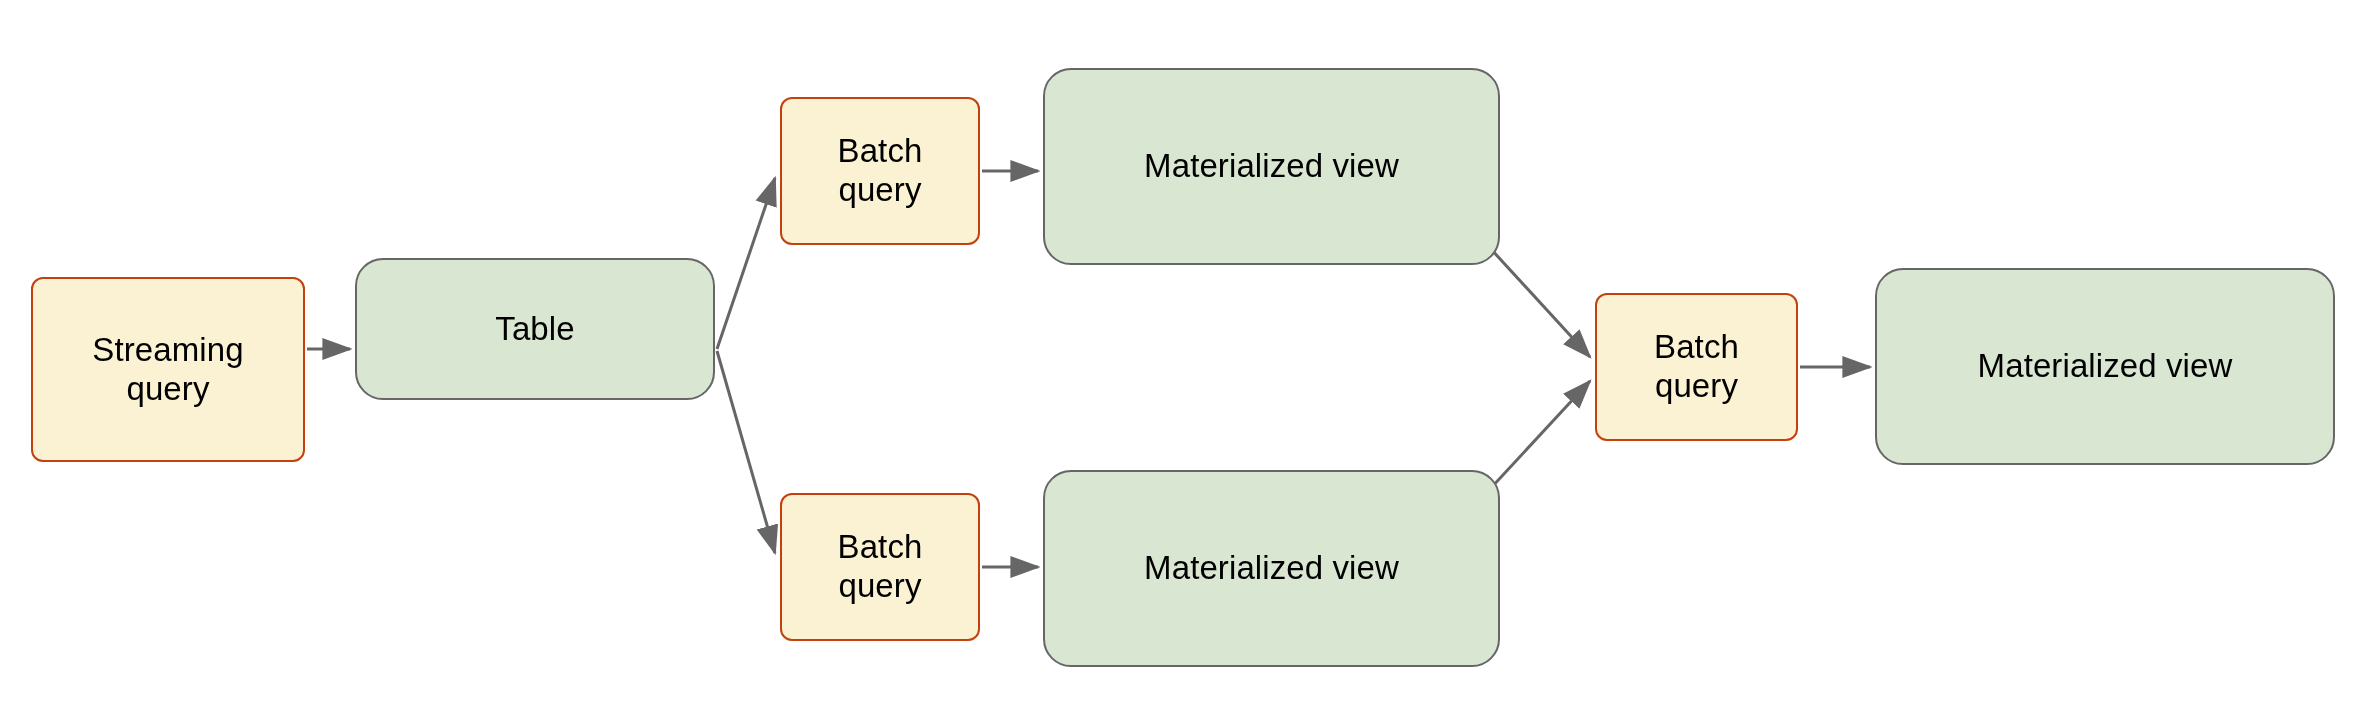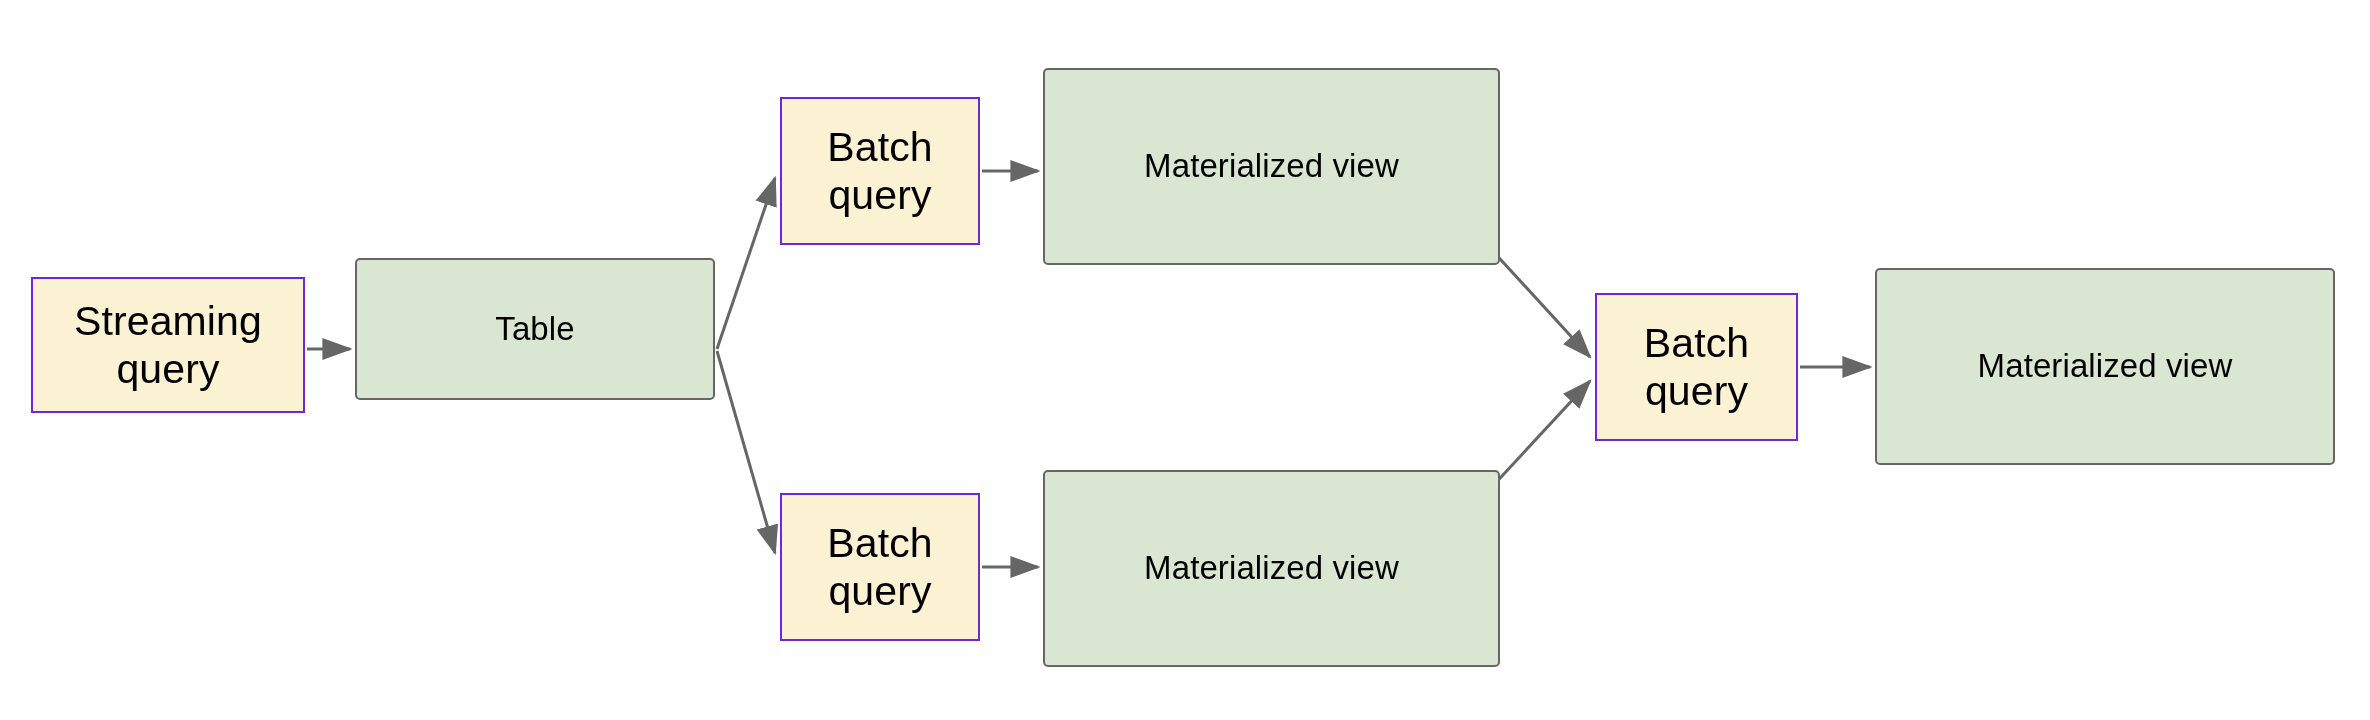--- a/index.html
+++ b/index.html
@@ -34,28 +34,28 @@
     align-items: center;
     justify-content: center;
     text-align: center;
     line-height: 1.18;
     color: #000000;
     white-space: pre-line;
     letter-spacing: 0.1px;
   }
   .node-process {
     background: #fbf2d4;
-    border: 2px solid #6d28d9;
-    border-radius: 0;
-    font-size: 41px;
+    border: 2px solid #c2410c;
+    border-radius: 12px;
+    font-size: 33px;
   }
   .node-store {
     background: #d9e7d2;
     border: 2px solid #666666;
-    border-radius: 5px;
+    border-radius: 28px;
     font-size: 33px;
   }
   .node-label {
     display: block;
     width: 100%;
     pointer-events: none;
   }
 </style>
 </head>
 <body>
@@ -79,21 +79,21 @@
 
     <line x1="982" y1="567" x2="1038" y2="567" stroke="#666666" stroke-width="3" marker-end="url(#arrowhead)"></line>
 
     <line x1="1490" y1="248" x2="1590" y2="357" stroke="#666666" stroke-width="3" marker-end="url(#arrowhead)"></line>
 
     <line x1="1490" y1="489" x2="1590" y2="381" stroke="#666666" stroke-width="3" marker-end="url(#arrowhead)"></line>
 
     <line x1="1800" y1="367" x2="1870" y2="367" stroke="#666666" stroke-width="3" marker-end="url(#arrowhead)"></line>
   </svg>
 
-  <div class="node node-process" style="left:31px; top:277px; width:274px; height:136px;">
+  <div class="node node-process" style="left:31px; top:277px; width:274px; height:185px;">
     <span class="node-label">Streaming
 query</span>
   </div>
 
   <div class="node node-store" style="left:355px; top:258px; width:360px; height:142px;">
     <span class="node-label">Table</span>
   </div>
 
   <div class="node node-process" style="left:780px; top:97px; width:200px; height:148px;">
     <span class="node-label">Batch

